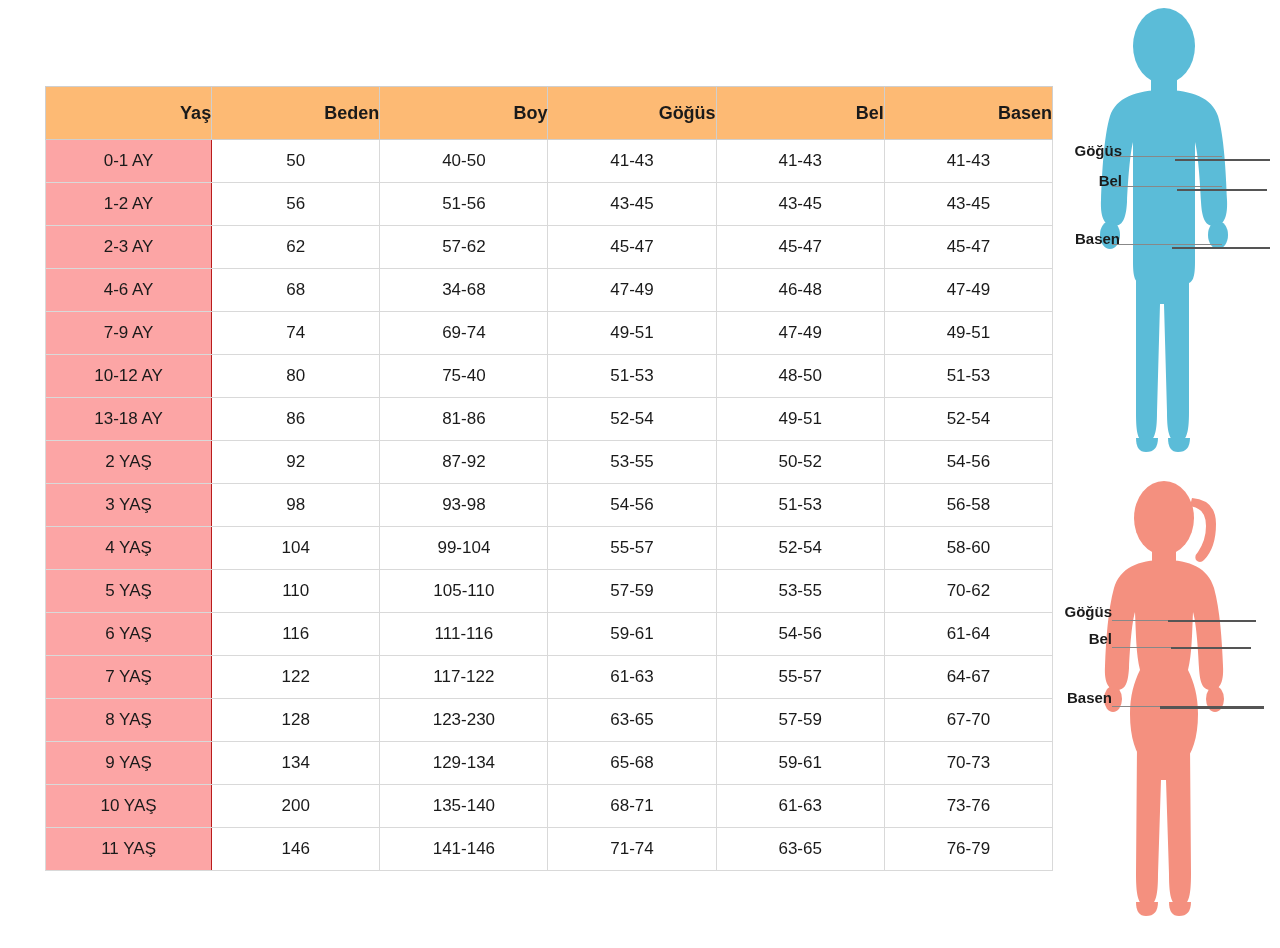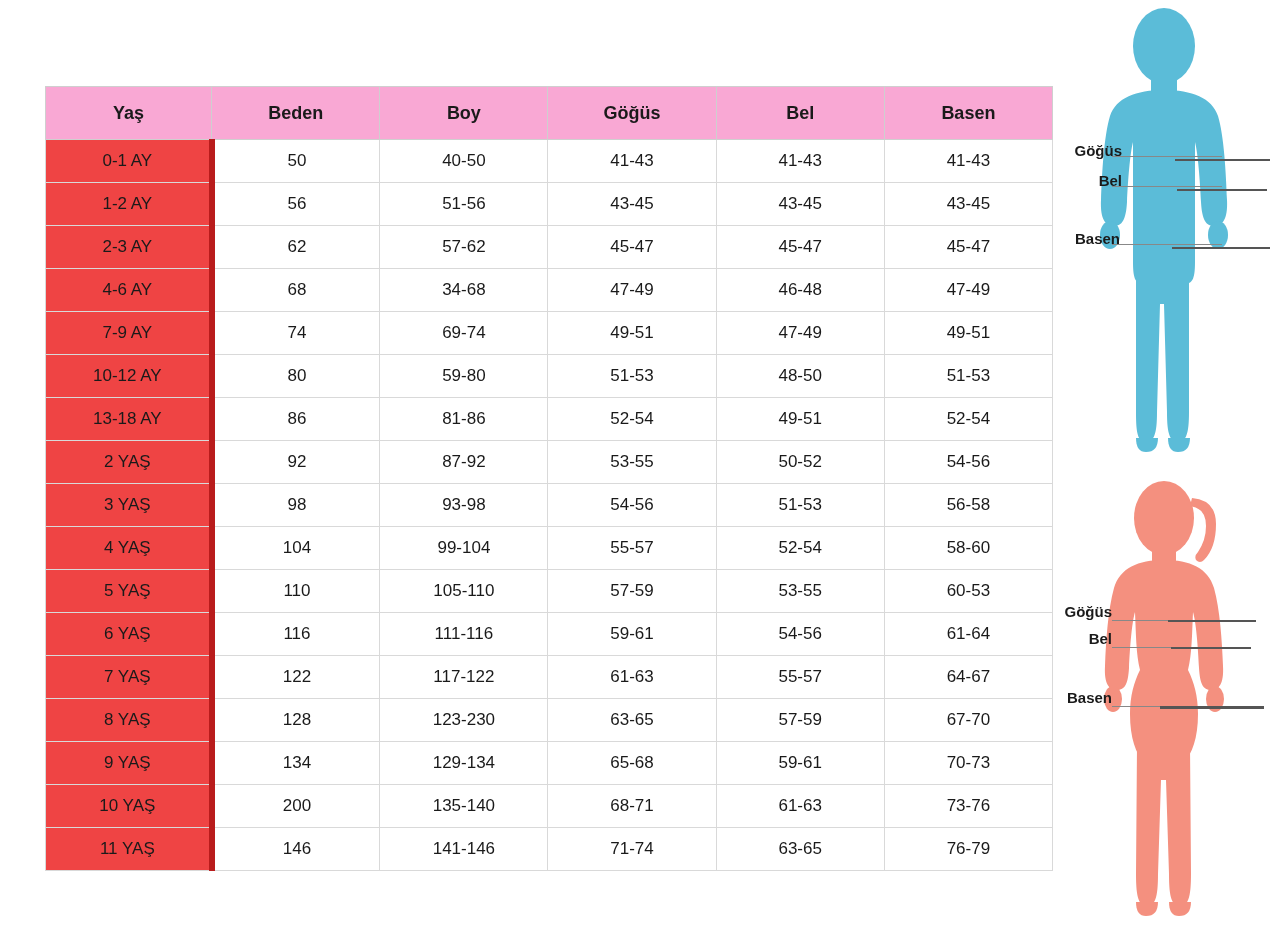--- a/index.html
+++ b/index.html
@@ -31,29 +31,30 @@
   table.size-table td {
     border: 1px solid #d9d9d9;
     text-align: center;
     color: #1a1a1a;
     font-size: 17px;
     height: 42px;
     padding: 0;
     font-weight: normal;
   }
   table.size-table thead th {
-    background: #f9a8d4;
+    background: #fdba74;
     font-weight: bold;
     font-size: 18px;
     height: 52px;
     border: 1px solid #cfcfcf;
+    text-align: right;
   }
   table.size-table tbody td.age-col {
-    background: #ef4444;
-    border-right: 6px solid #b91c1c;
+    background: #fca5a5;
+    border-right: 1px solid #b91c1c;
   }
   table.size-table tbody td {
     background: #ffffff;
   }
   table.size-table col.c-age    { width: 166px; }
   table.size-table col.c-beden  { width: 168px; }
   table.size-table col.c-boy    { width: 168px; }
   table.size-table col.c-gogus  { width: 168px; }
   table.size-table col.c-bel    { width: 168px; }
   table.size-table col.c-basen  { width: 168px; }
@@ -151,21 +152,21 @@
         <td class="age-col">7-9 AY</td>
         <td>74</td>
         <td>69-74</td>
         <td>49-51</td>
         <td>47-49</td>
         <td>49-51</td>
       </tr>
       <tr>
         <td class="age-col">10-12 AY</td>
         <td>80</td>
-        <td>59-80</td>
+        <td>75-40</td>
         <td>51-53</td>
         <td>48-50</td>
         <td>51-53</td>
       </tr>
       <tr>
         <td class="age-col">13-18 AY</td>
         <td>86</td>
         <td>81-86</td>
         <td>52-54</td>
         <td>49-51</td>
@@ -194,21 +195,21 @@
         <td>55-57</td>
         <td>52-54</td>
         <td>58-60</td>
       </tr>
       <tr>
         <td class="age-col">5 YAŞ</td>
         <td>110</td>
         <td>105-110</td>
         <td>57-59</td>
         <td>53-55</td>
-        <td>60-53</td>
+        <td>70-62</td>
       </tr>
       <tr>
         <td class="age-col">6 YAŞ</td>
         <td>116</td>
         <td>111-116</td>
         <td>59-61</td>
         <td>54-56</td>
         <td>61-64</td>
       </tr>
       <tr>

